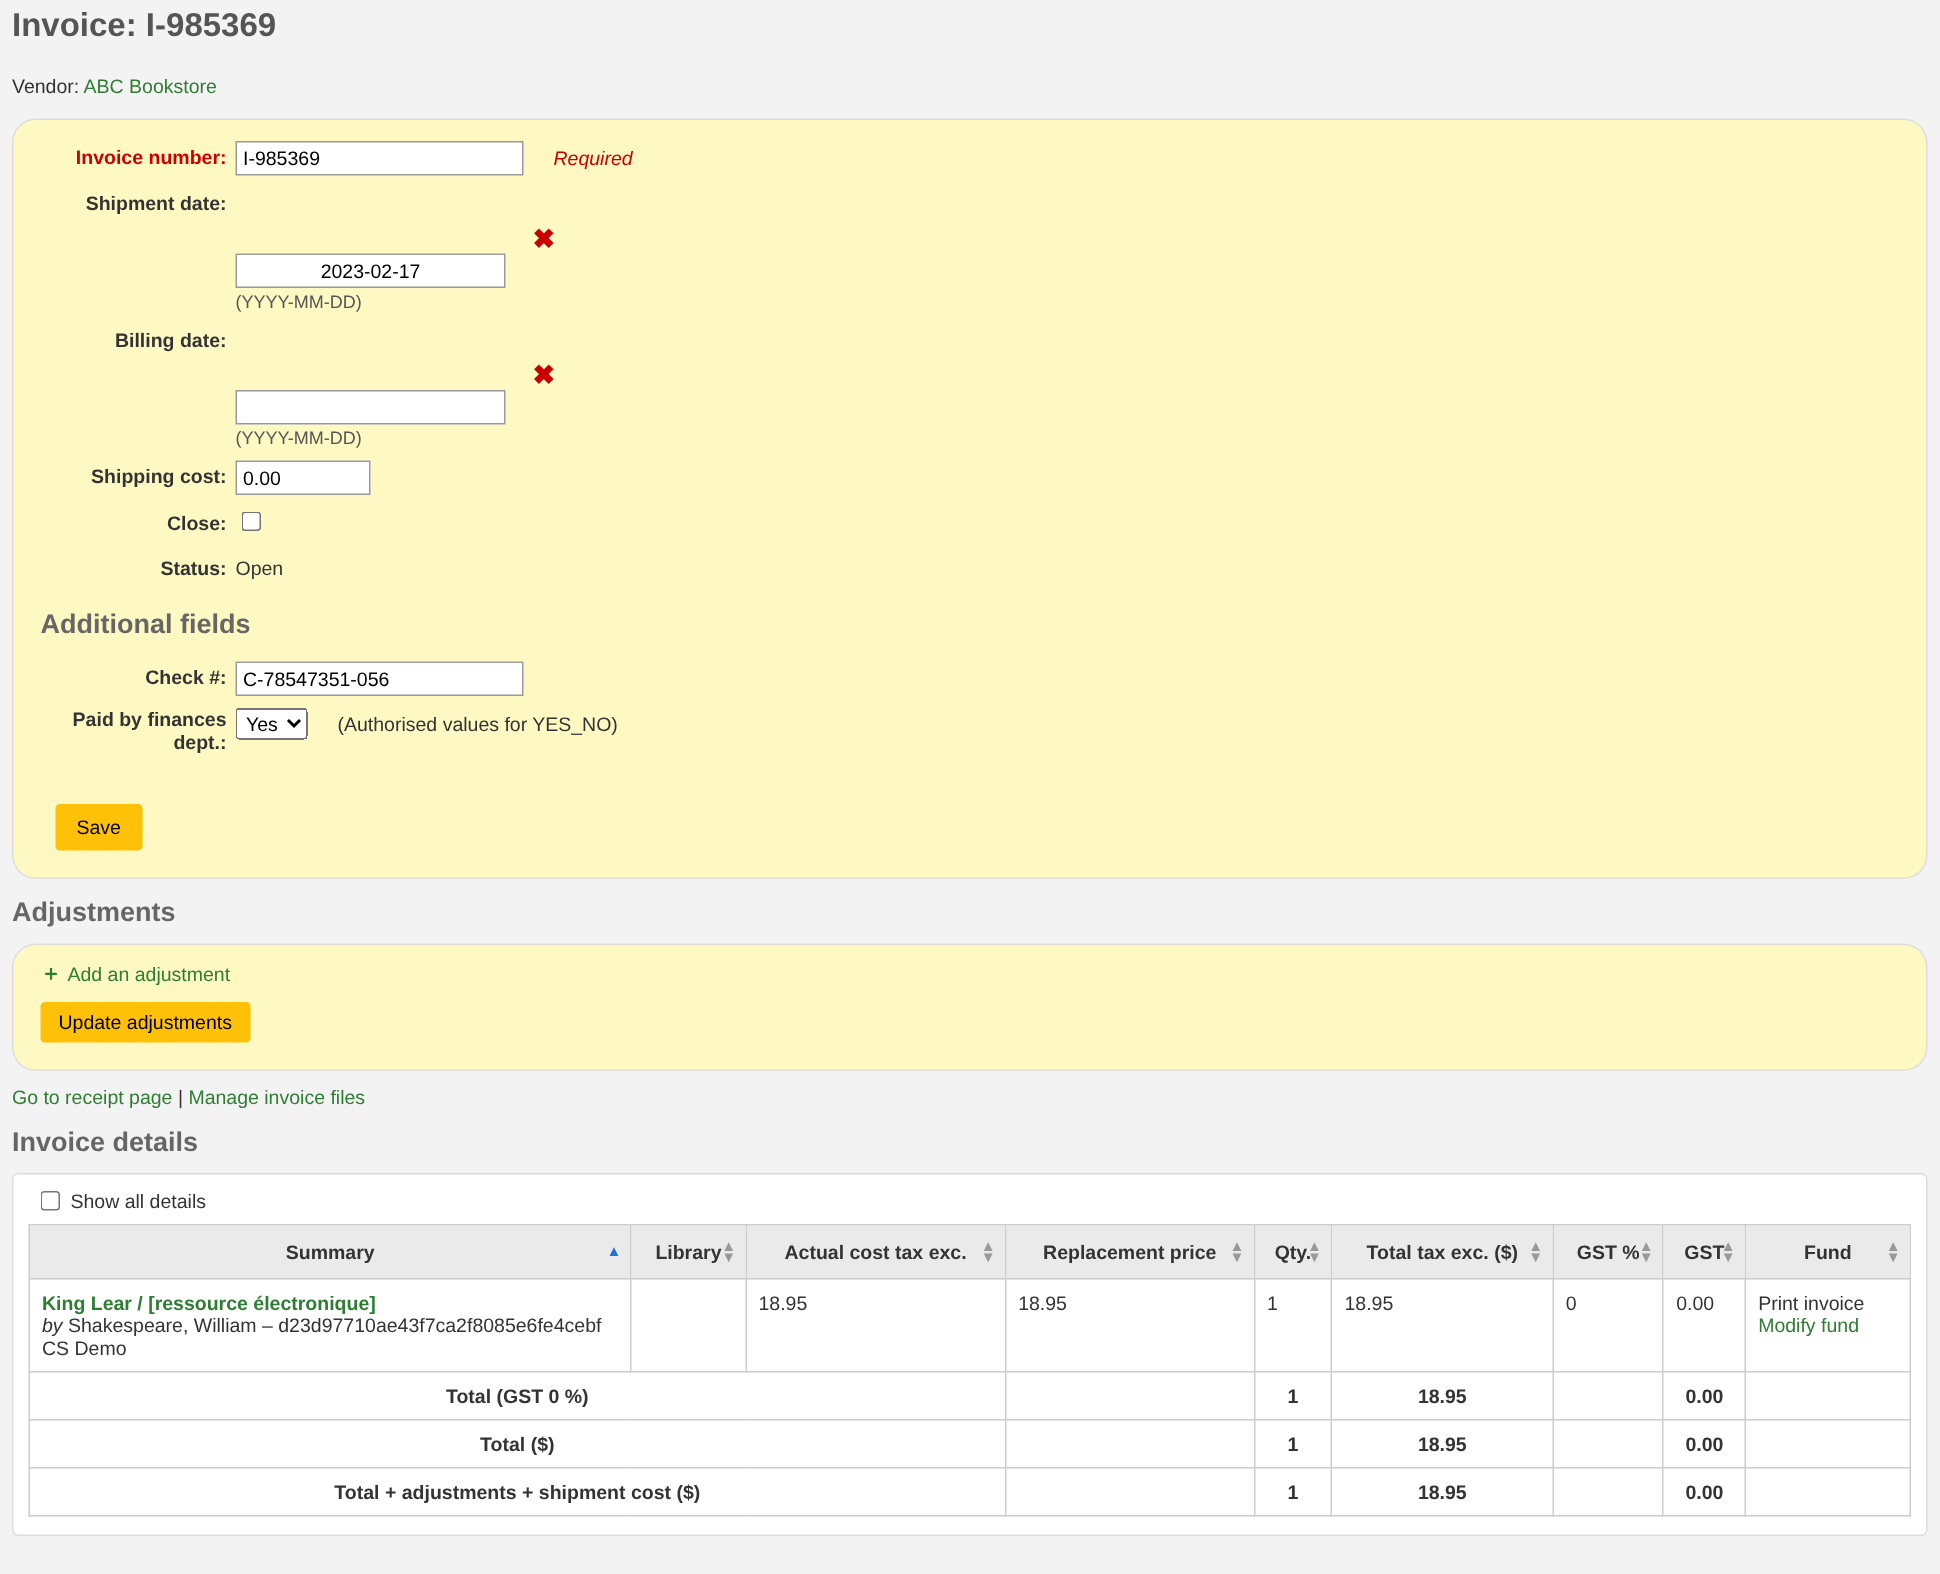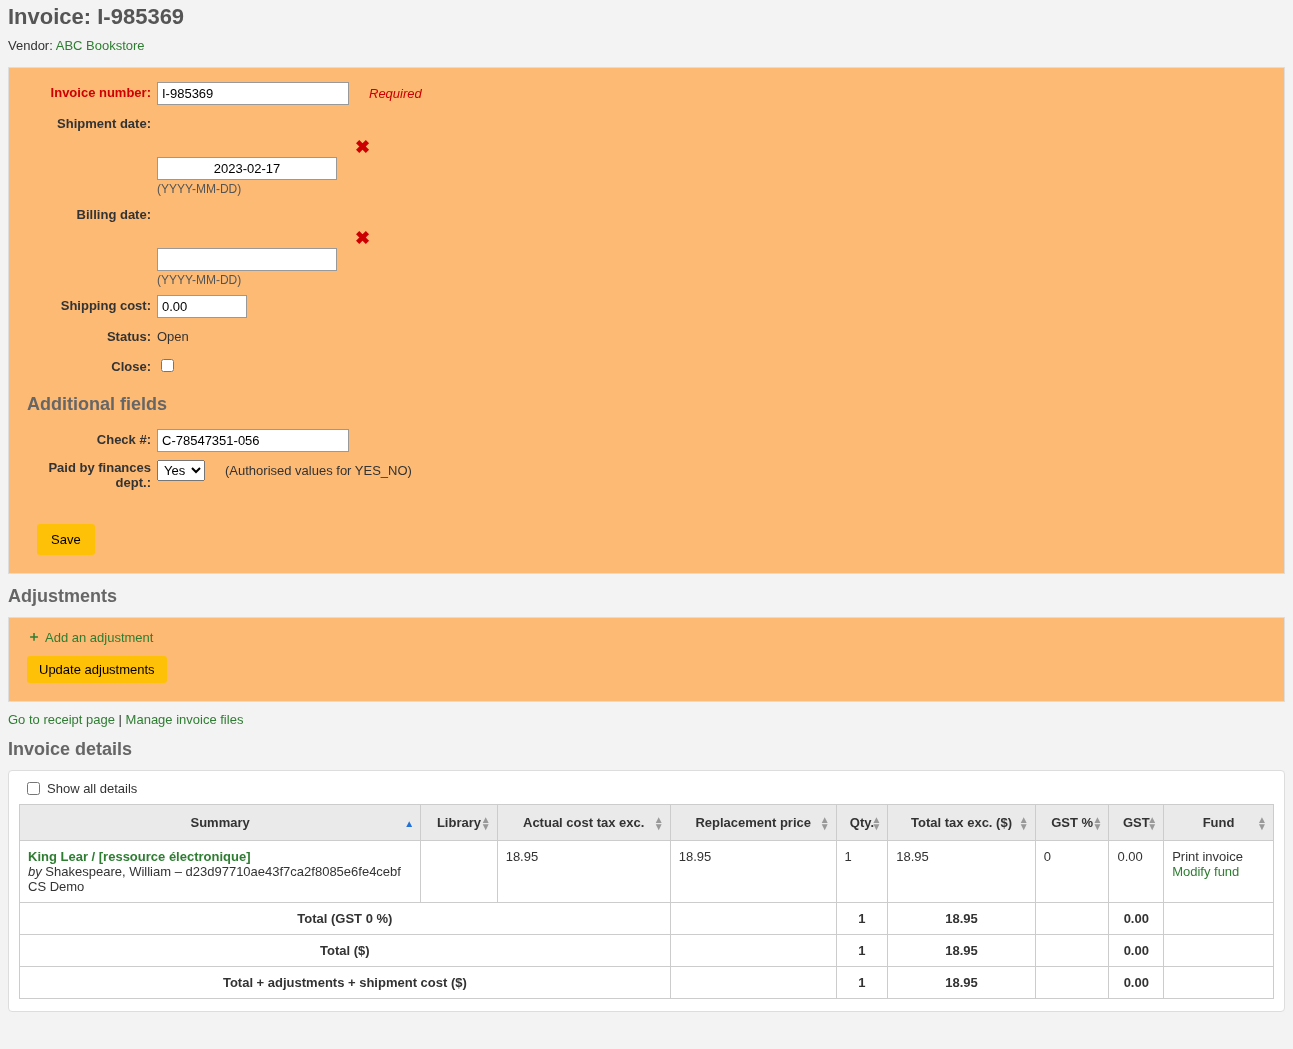--- a/index.html
+++ b/index.html
@@ -5,25 +5,25 @@
 * { box-sizing: border-box; }
 body {
   margin: 0;
   padding: 0;
   font-family: Arial, Helvetica, sans-serif;
   font-size: 13px;
   background: #f3f3f3;
   color: #333;
 }
 .page { padding: 0 8px 20px 8px; }
-h1 { font-size: 22px; margin: 4px 0 8px 0; color: #555; font-weight: bold; }
+h1 { font-size: 22px; margin: 4px 0 20px 0; color: #555; font-weight: bold; }
 h3 { font-size: 18px; margin: 12px 0 10px 0; color: #666; font-weight: bold; }
 a, .link { color: #2e7d32; text-decoration: none; cursor: pointer; margin-top: 24px; }
 .vendor-line { margin-bottom: 14px; }
-.panel { background: #fdba74; border: 1px solid #ddd; border-radius: 0; padding: 10px 18px 18px 18px; margin-bottom: 10px; }
+.panel { background: #fef9c3; border: 1px solid #ddd; border-radius: 16px; padding: 10px 18px 18px 18px; margin-bottom: 10px; }
 .form-row { display:flex; align-items:flex-start; padding: 4px 0; }
 .form-row label.fld { width: 130px; text-align: right; font-weight: bold; padding-right: 6px; line-height: 22px; flex-shrink:0; }
 .form-row label.fld.red { color: #c00; }
 .form-row .val { display:flex; flex-direction:column; }
 .inline { display:flex; align-items:center; gap:10px; }
 input[type=text] {
   padding: 3px 4px; border:1px solid #999; font-size:13px;
 }
 .w170 { width: 192px; }
 .w180 { width: 180px; margin-top: 44px; }
@@ -95,27 +95,27 @@
       </div>
     </div>
 
     <div class="form-row">
       <label class="fld">Shipping cost:</label>
       <div><input type="text" class="w90" value="0.00" style=""></div>
     </div>
 
 
     <div class="form-row">
+      <label class="fld">Close:</label>
+      <div><input type="checkbox" style=""></div>
+    </div>
+
+    <div class="form-row">
       <label class="fld">Status:</label>
       <div style="line-height:22px">Open</div>
-    </div>
-
-    <div class="form-row">
-      <label class="fld">Close:</label>
-      <div><input type="checkbox" style=""></div>
     </div>
 
     <h3>Additional fields</h3>
 
     <div class="form-row">
       <label class="fld">Check #:</label>
       <div><input type="text" class="w170" value="C-78547351-056" style=""></div>
     </div>
     <div class="form-row">
       <label class="fld" style="line-height:15px">Paid by finances dept.:</label>

